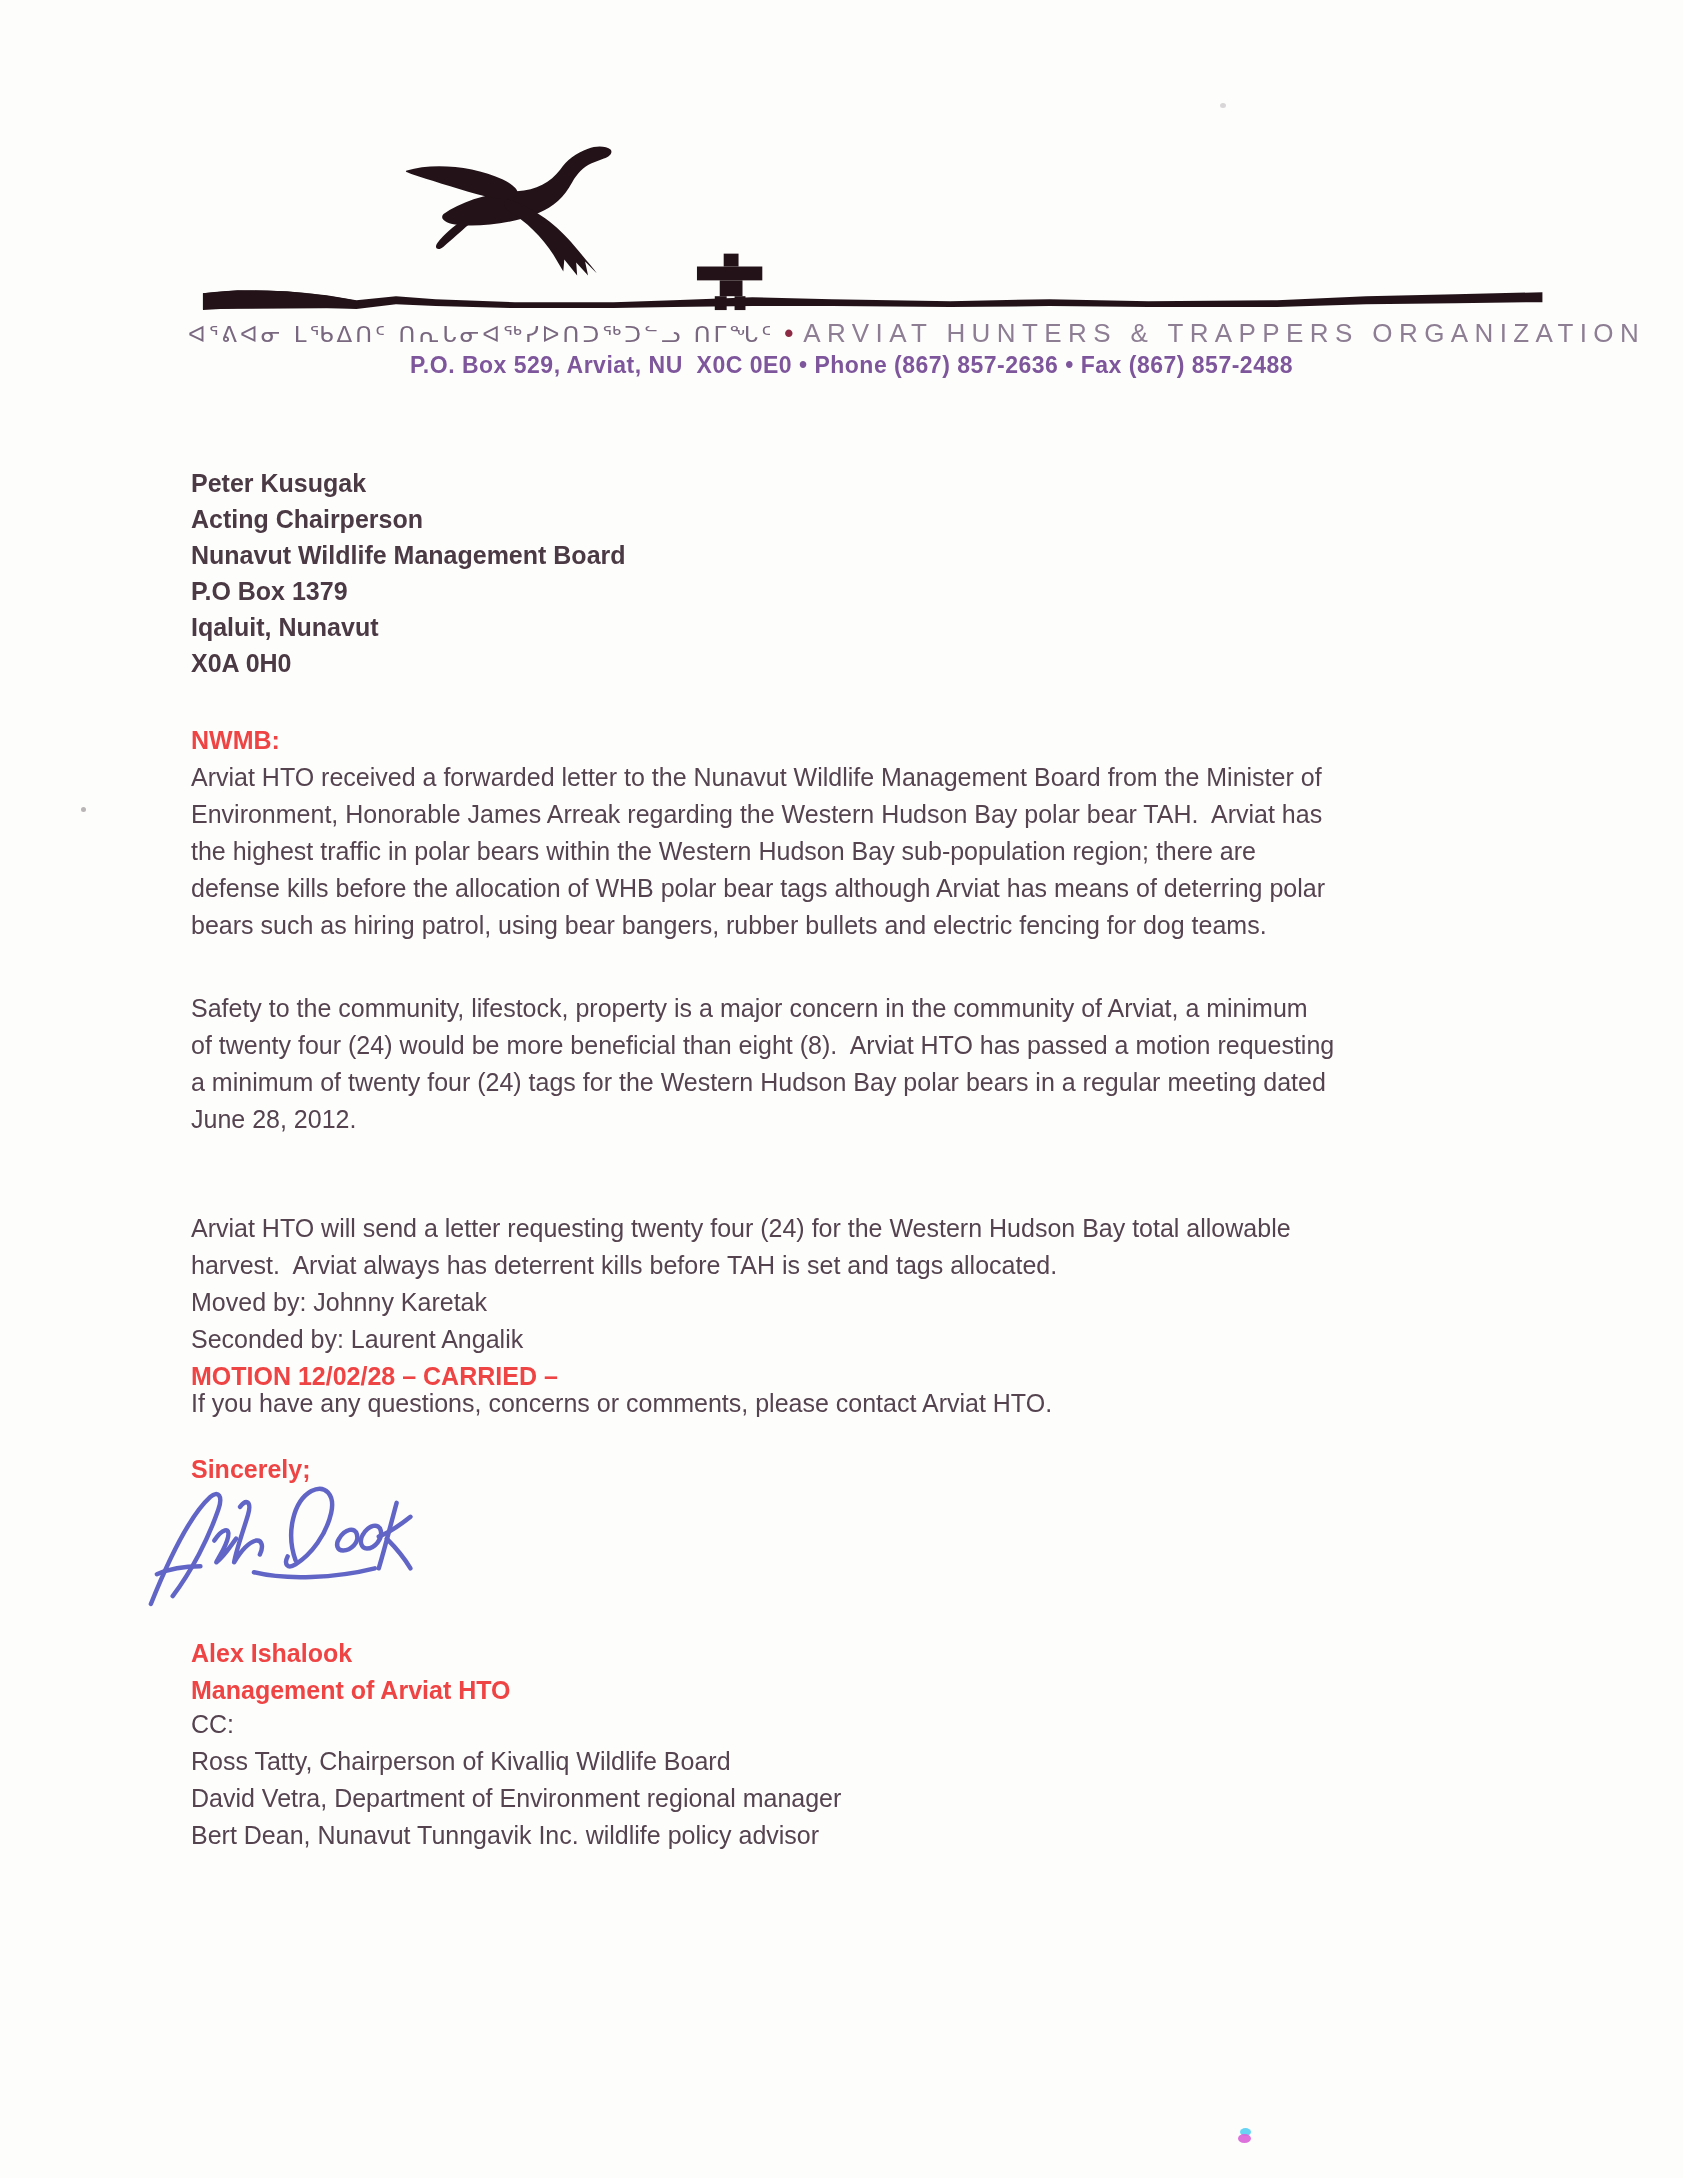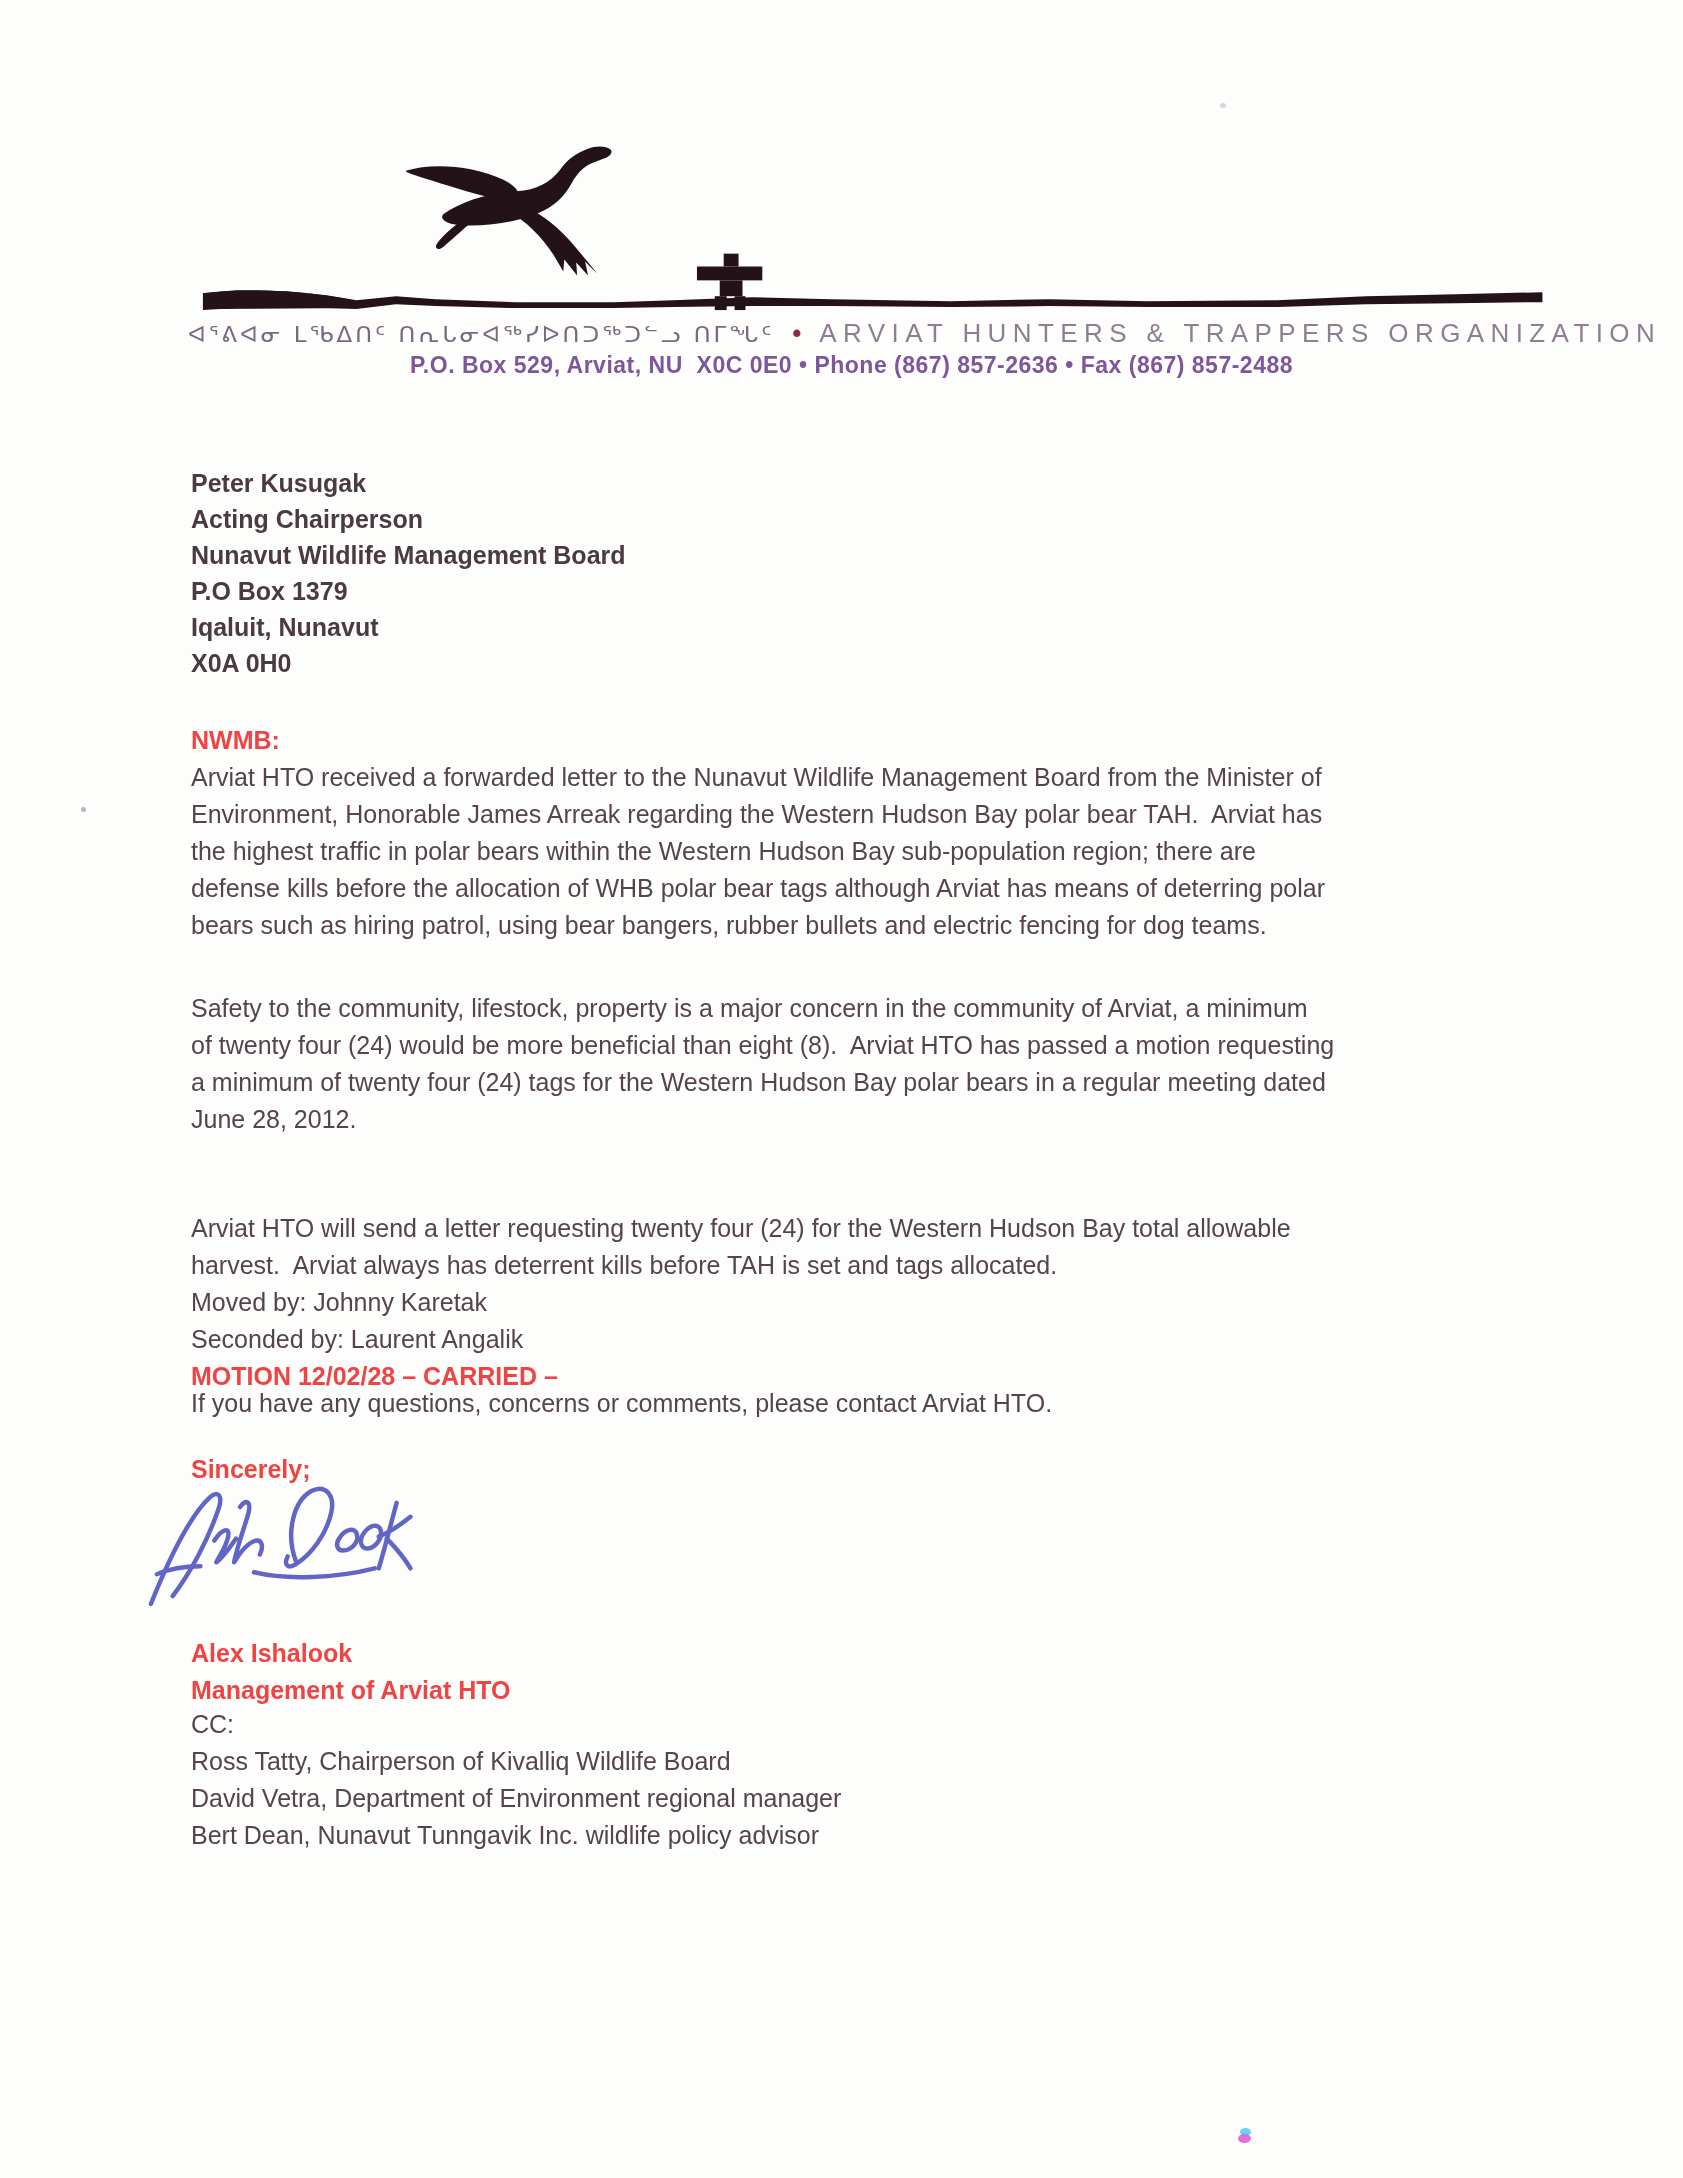--- a/index.html
+++ b/index.html
@@ -8,21 +8,21 @@
     width:1683px;height:2178px;
     background:#fdfdfc;
     overflow:hidden;
     font-family:"Liberation Sans","DejaVu Sans",sans-serif;
     color:#55434f;
   }
   
   #letterhead-art{position:absolute;top:0;left:0;}
   .lh-textline{
     position:absolute;top:318px;left:188px;width:1346px;
-    display:flex;align-items:baseline;gap:18px;
+    display:flex;align-items:baseline;gap:10px;
     white-space:nowrap;
   }
   .syllabics{
     font-family:"DejaVu Sans",sans-serif;
     font-size:23px;letter-spacing:3px;color:#79687f;
   }
   .lh-bullet{color:#8d2b45;font-size:26px;font-weight:bold;}
   .org-name{
     font-size:26px;letter-spacing:6.4px;color:#8e7e94;
   }

